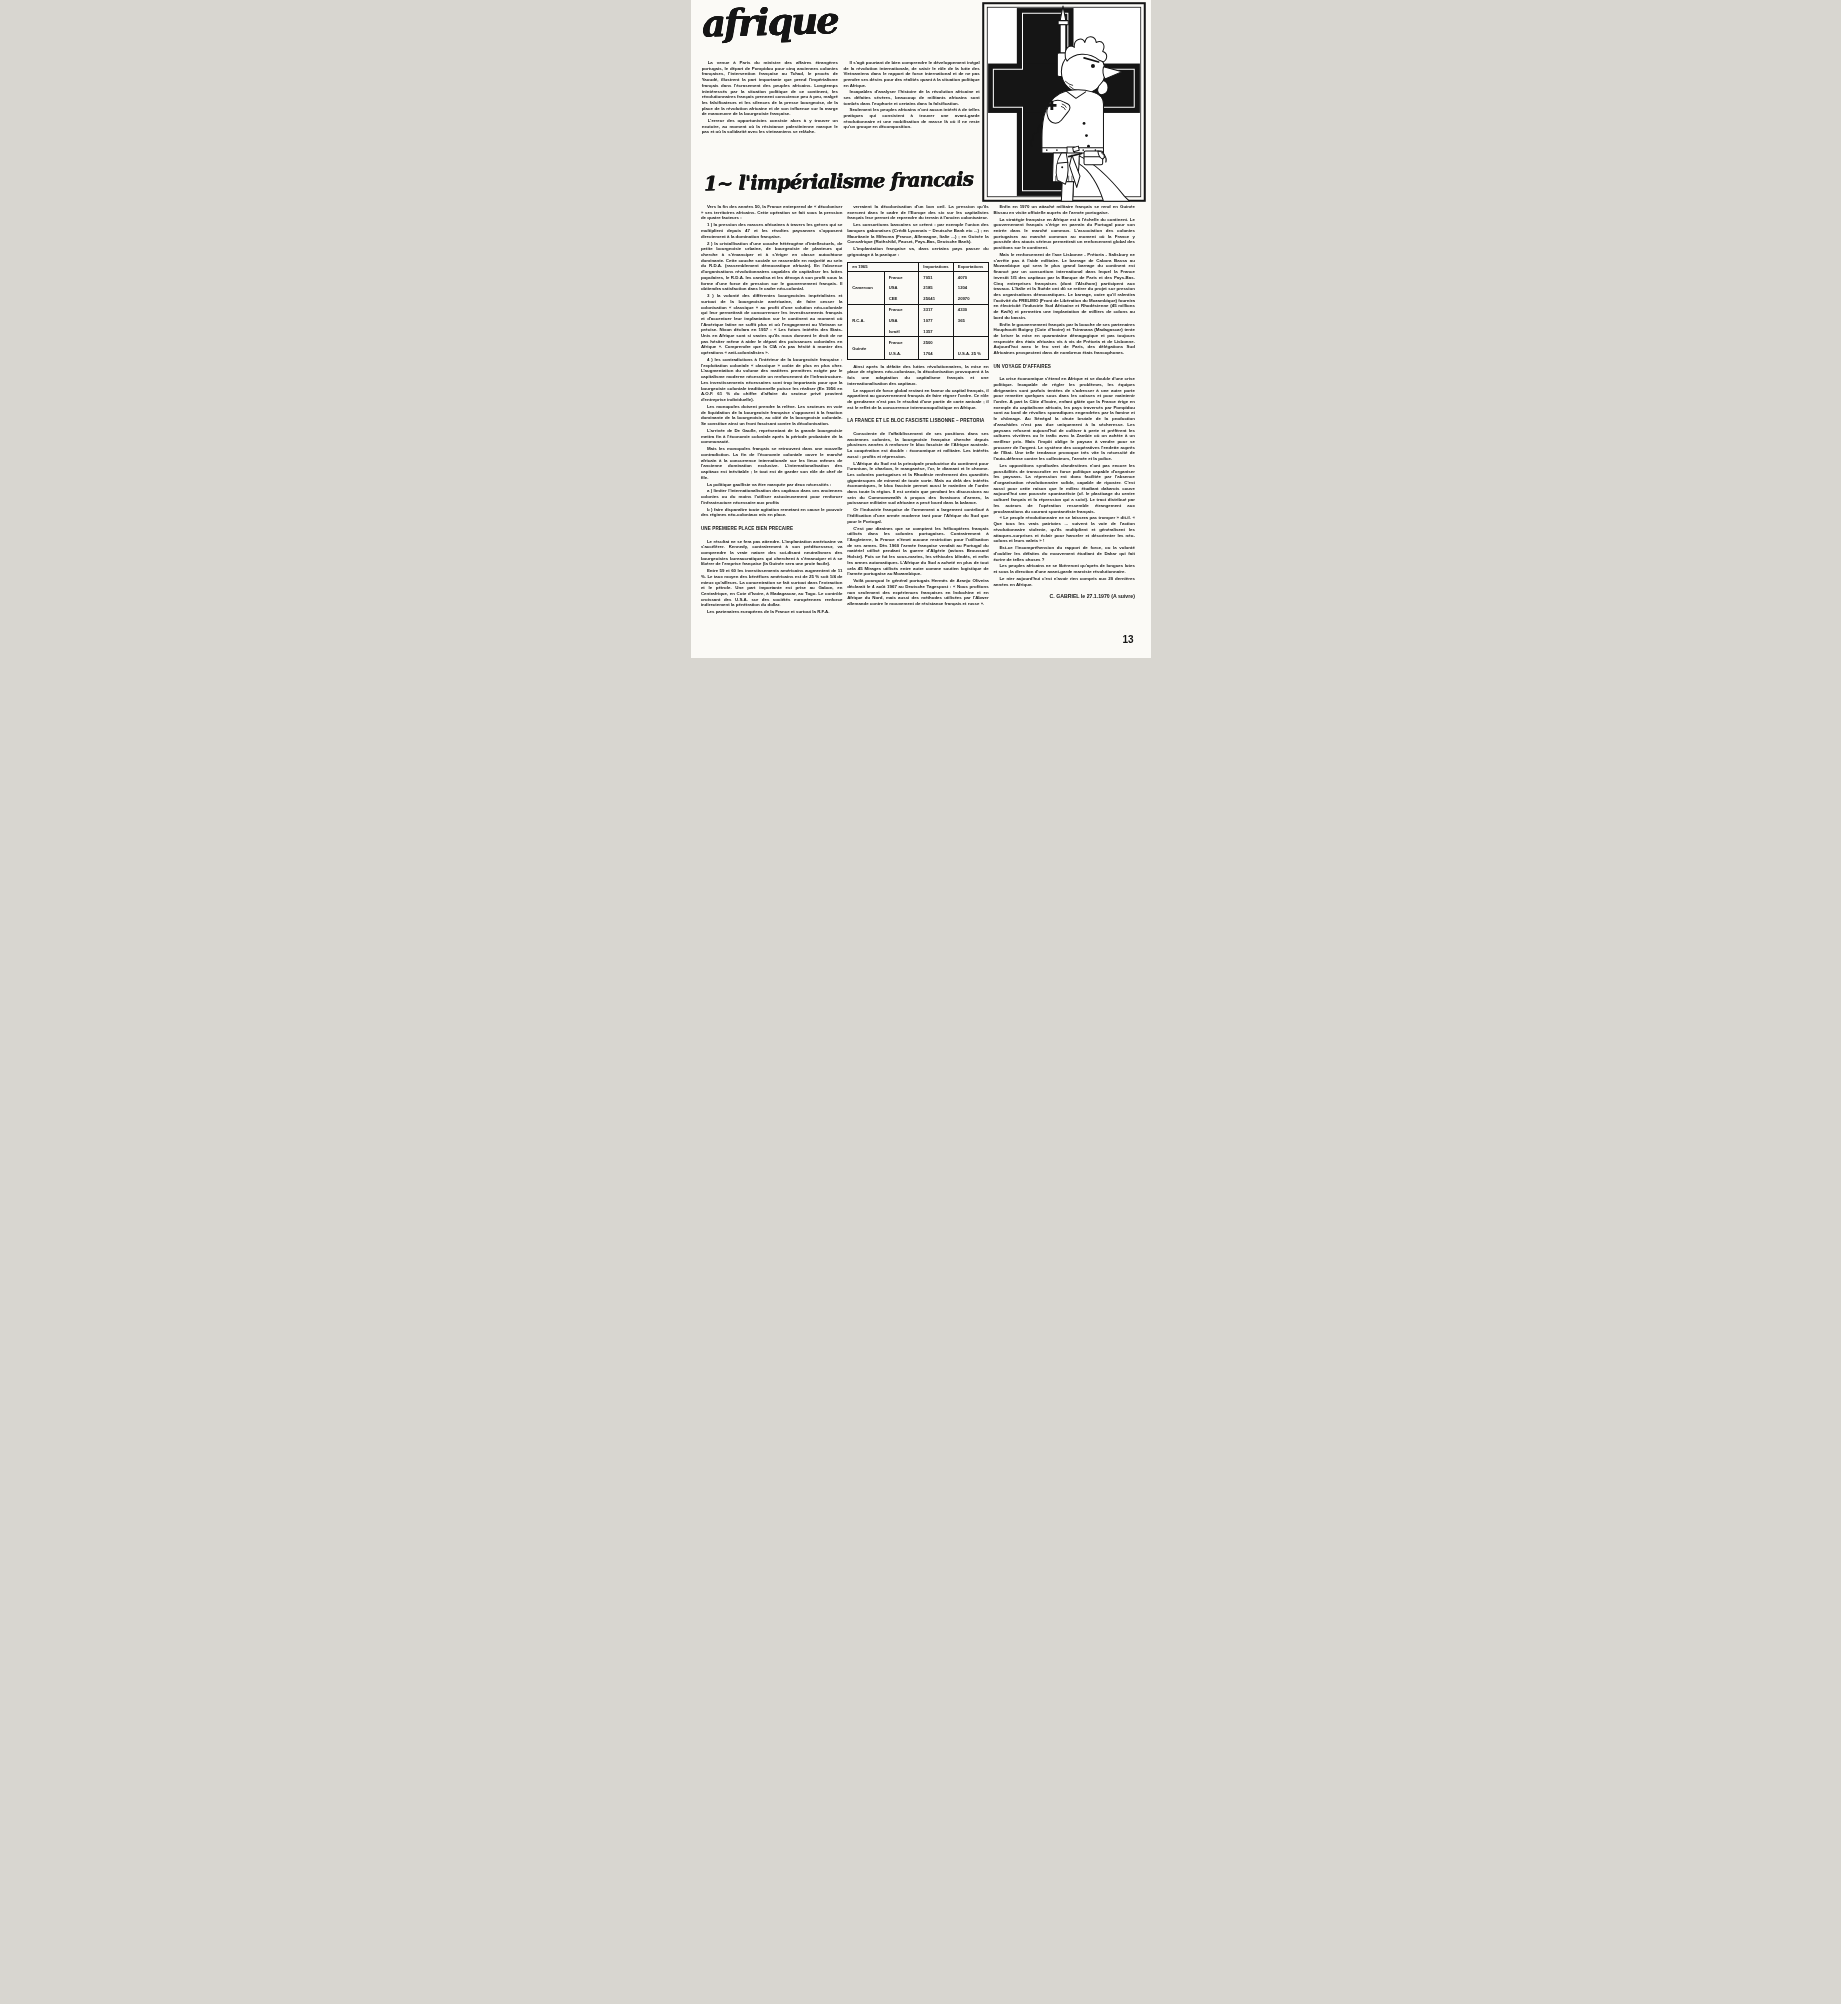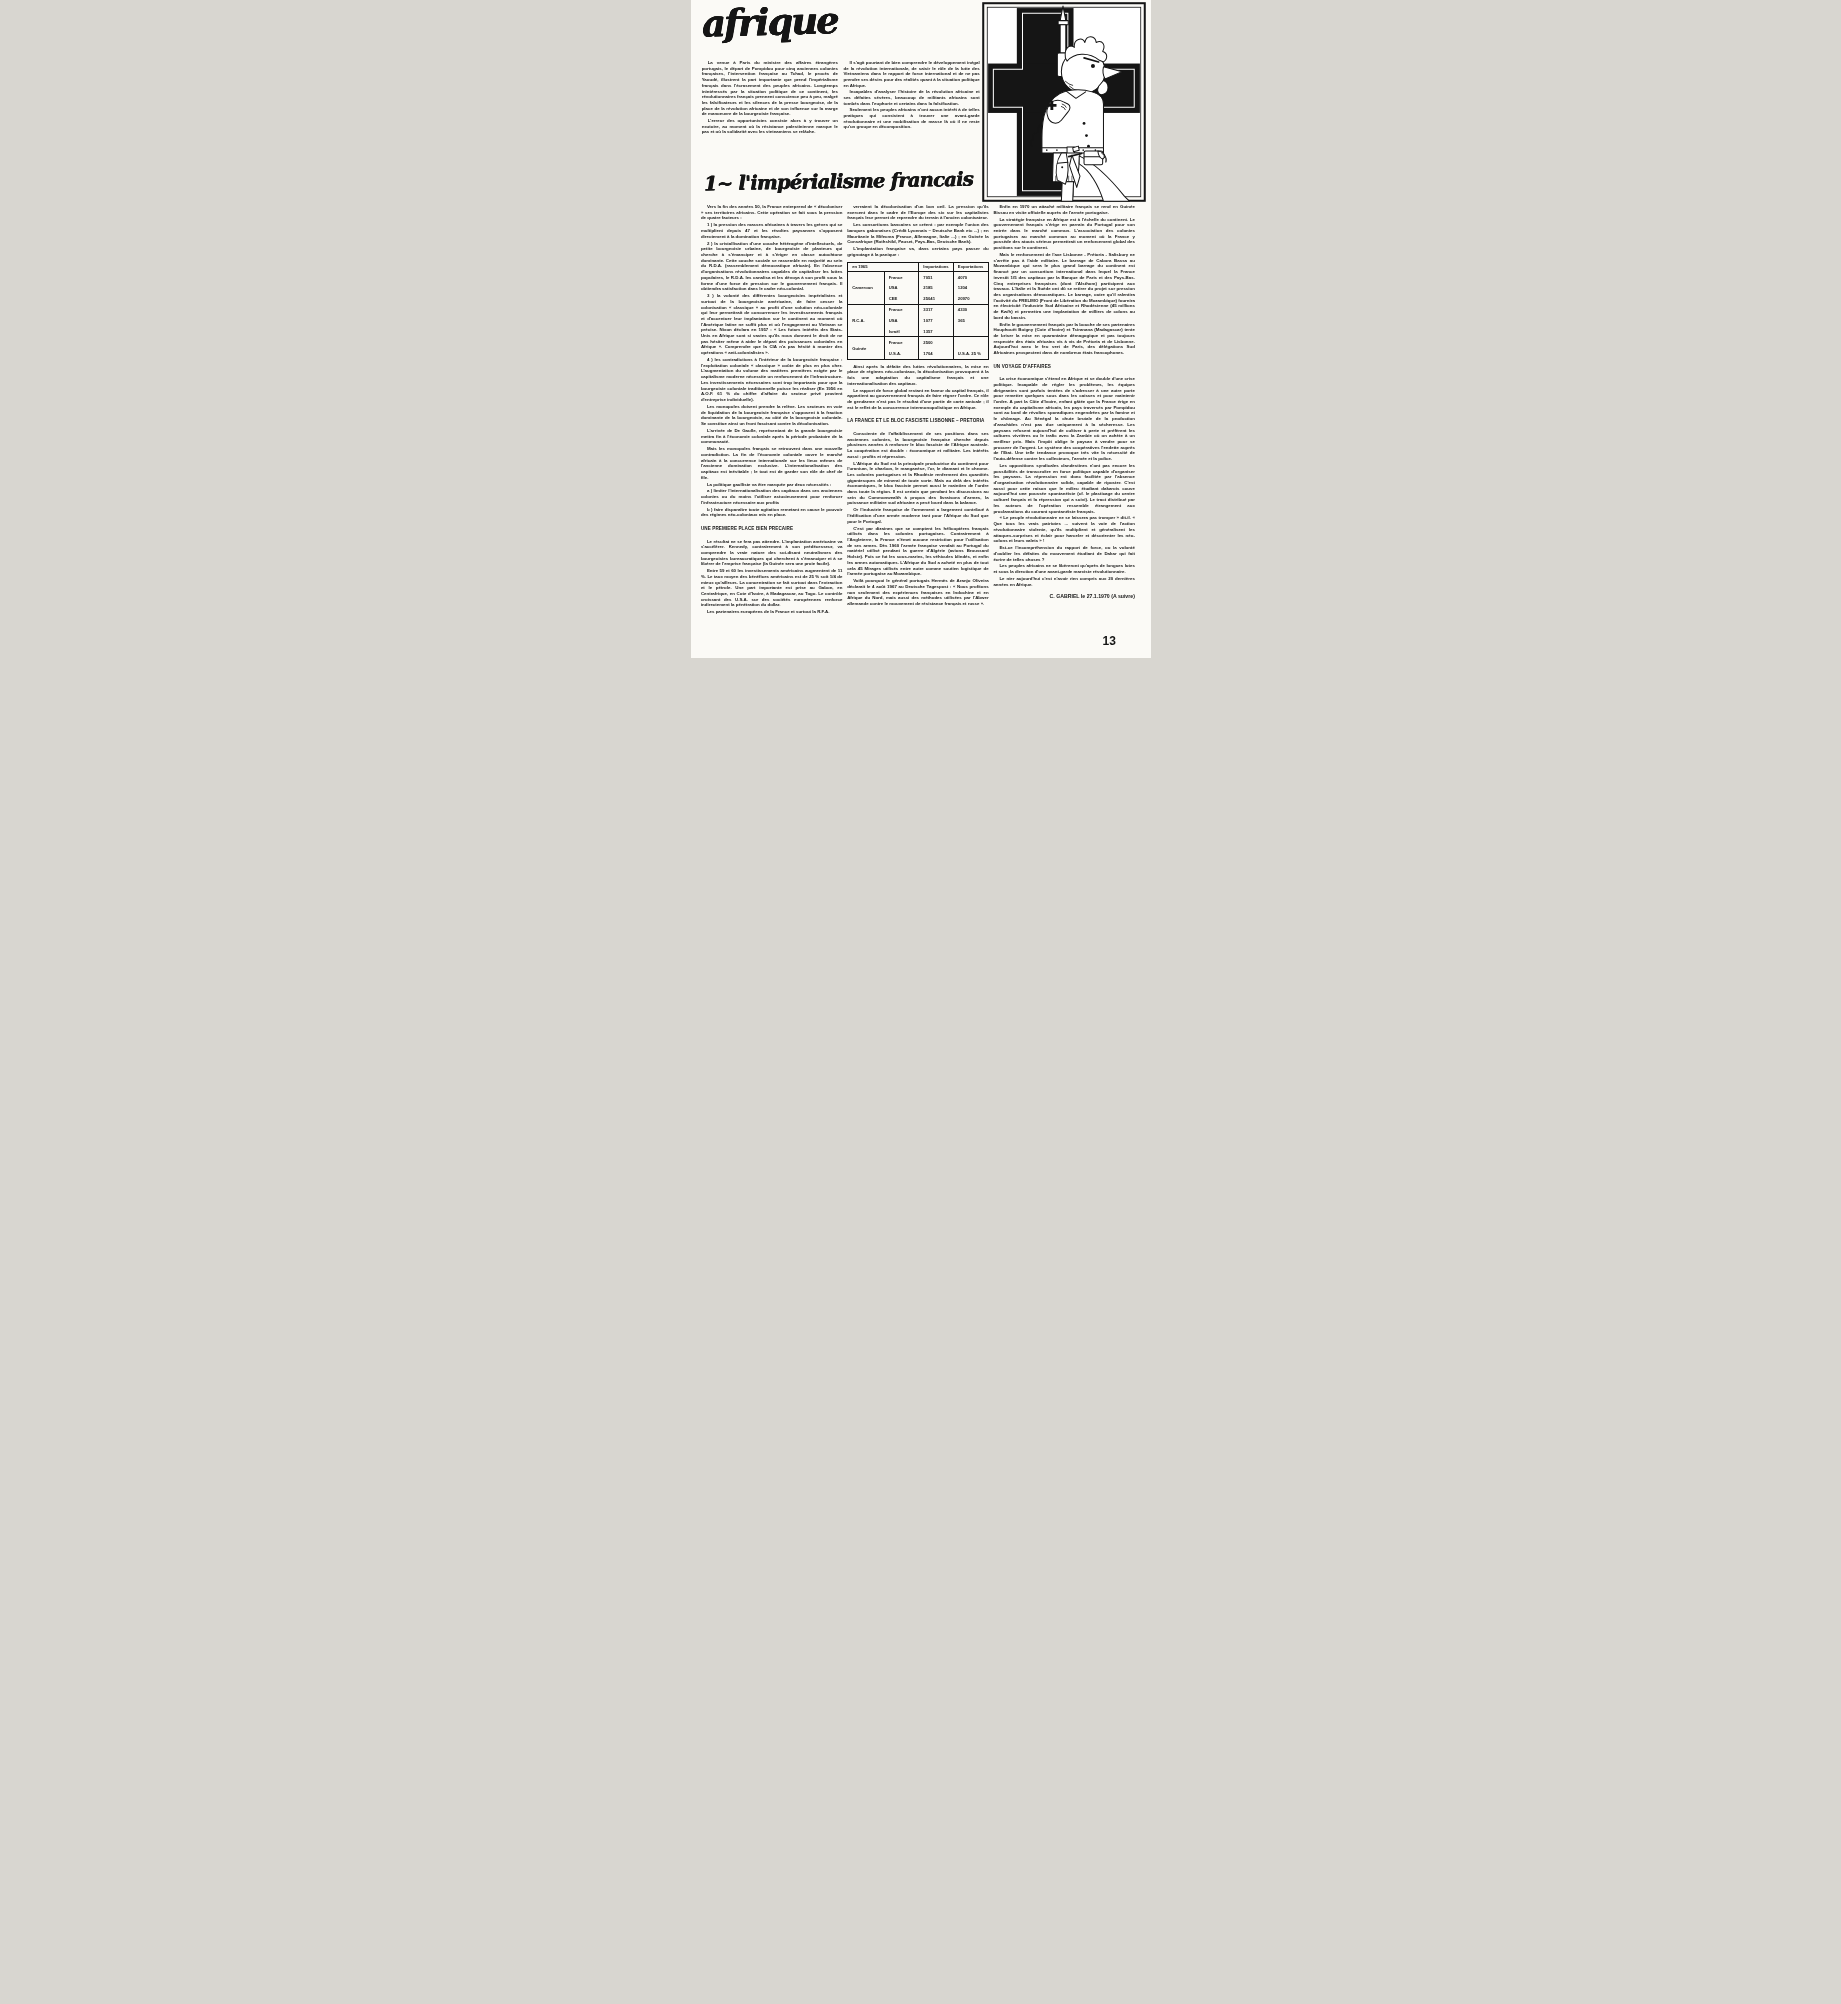--- a/index.html
+++ b/index.html
@@ -77,22 +77,22 @@
   .data-table tbody td,.data-table tbody th{padding-top:2.8px;padding-bottom:2.8px;}
   .data-table .country{width:30px;}
   .data-table .partner{width:28px;}
   
   .signature{
     margin-top:5.6px;
     text-align:right;
     font-size:5.2px;font-weight:bold;
   }
   .page-number{
-    position:absolute;top:634px;left:412px;
-    font-size:12px;font-weight:bold;
+    position:absolute;top:634px;left:432px;
+    font-size:10px;font-weight:bold;
   }
   
   .illustration{
     position:absolute;top:1.6px;left:290px;width:166px;height:200px;
   }
   .illustration svg{display:block;width:100%;height:100%;}
 </style>
 </head>
 <body>
 

